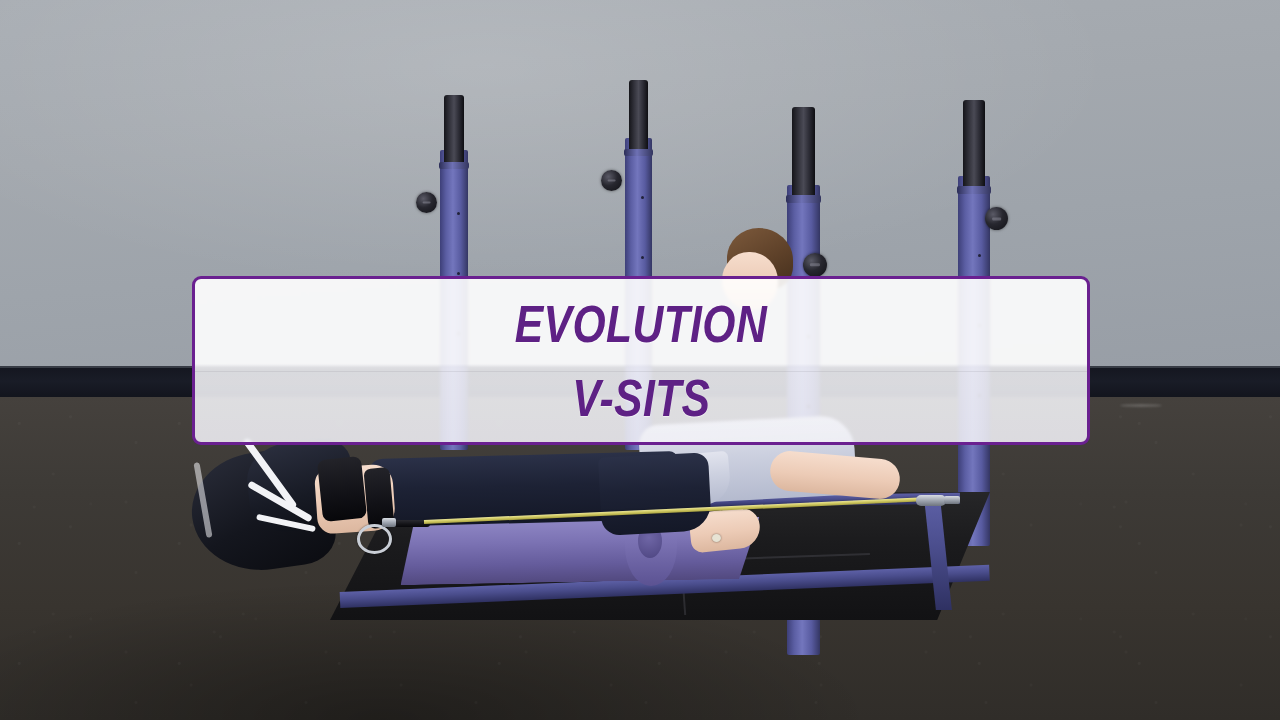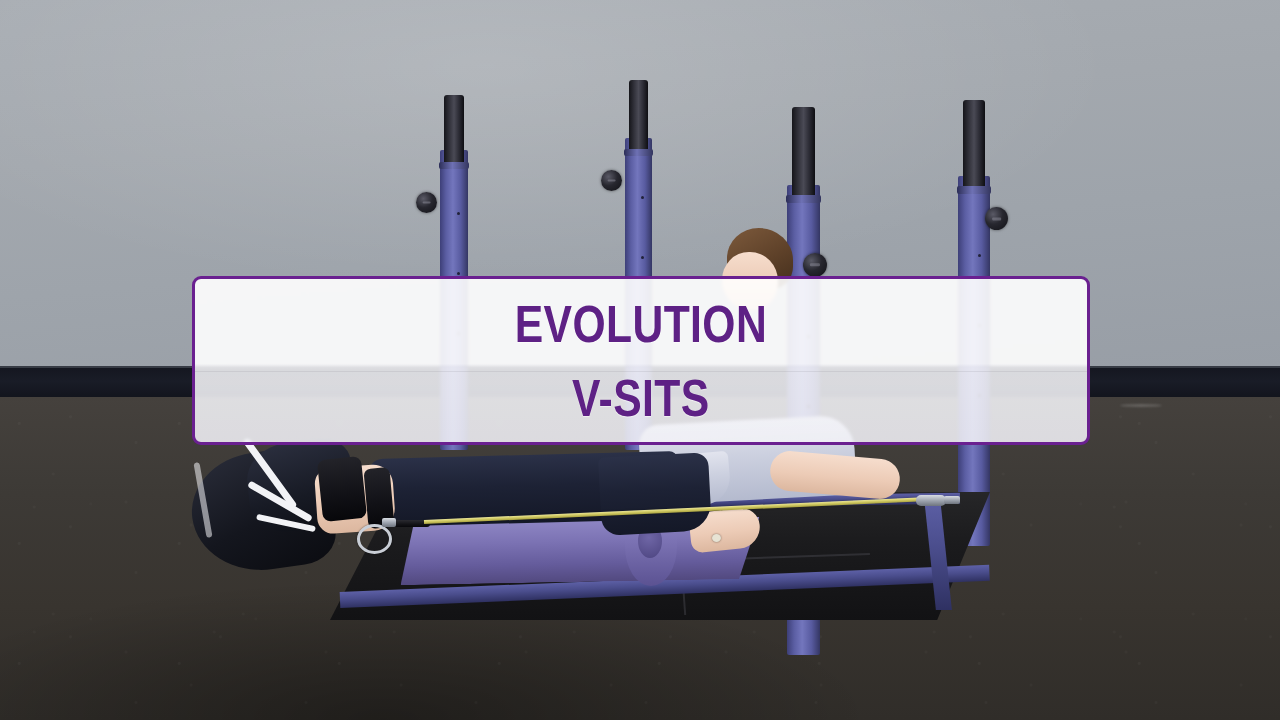--- a/index.html
+++ b/index.html
@@ -3,20 +3,21 @@
 <meta charset="utf-8">
 <style>
   html,body{margin:0;padding:0;background:#000;}
   body{font-family:"Liberation Sans",sans-serif;}
 
   #frame{
     position:relative;
     width:1280px;height:720px;
     overflow:hidden;
     background:#2f2c2a;
+    font-style:italic;
   }
 
   
   .wall{
     position:absolute;left:0;top:0;width:1280px;height:368px;
     background:linear-gradient(175deg,#a8adb3 0%,#a3a8ae 35%,#9ea4ab 62%,#989ea6 100%);
   }
   .wall-sheen{
     position:absolute;left:0;top:0;width:1280px;height:368px;
     background:radial-gradient(ellipse 900px 320px at 38% 18%,rgba(255,255,255,.16),rgba(255,255,255,0) 70%);

